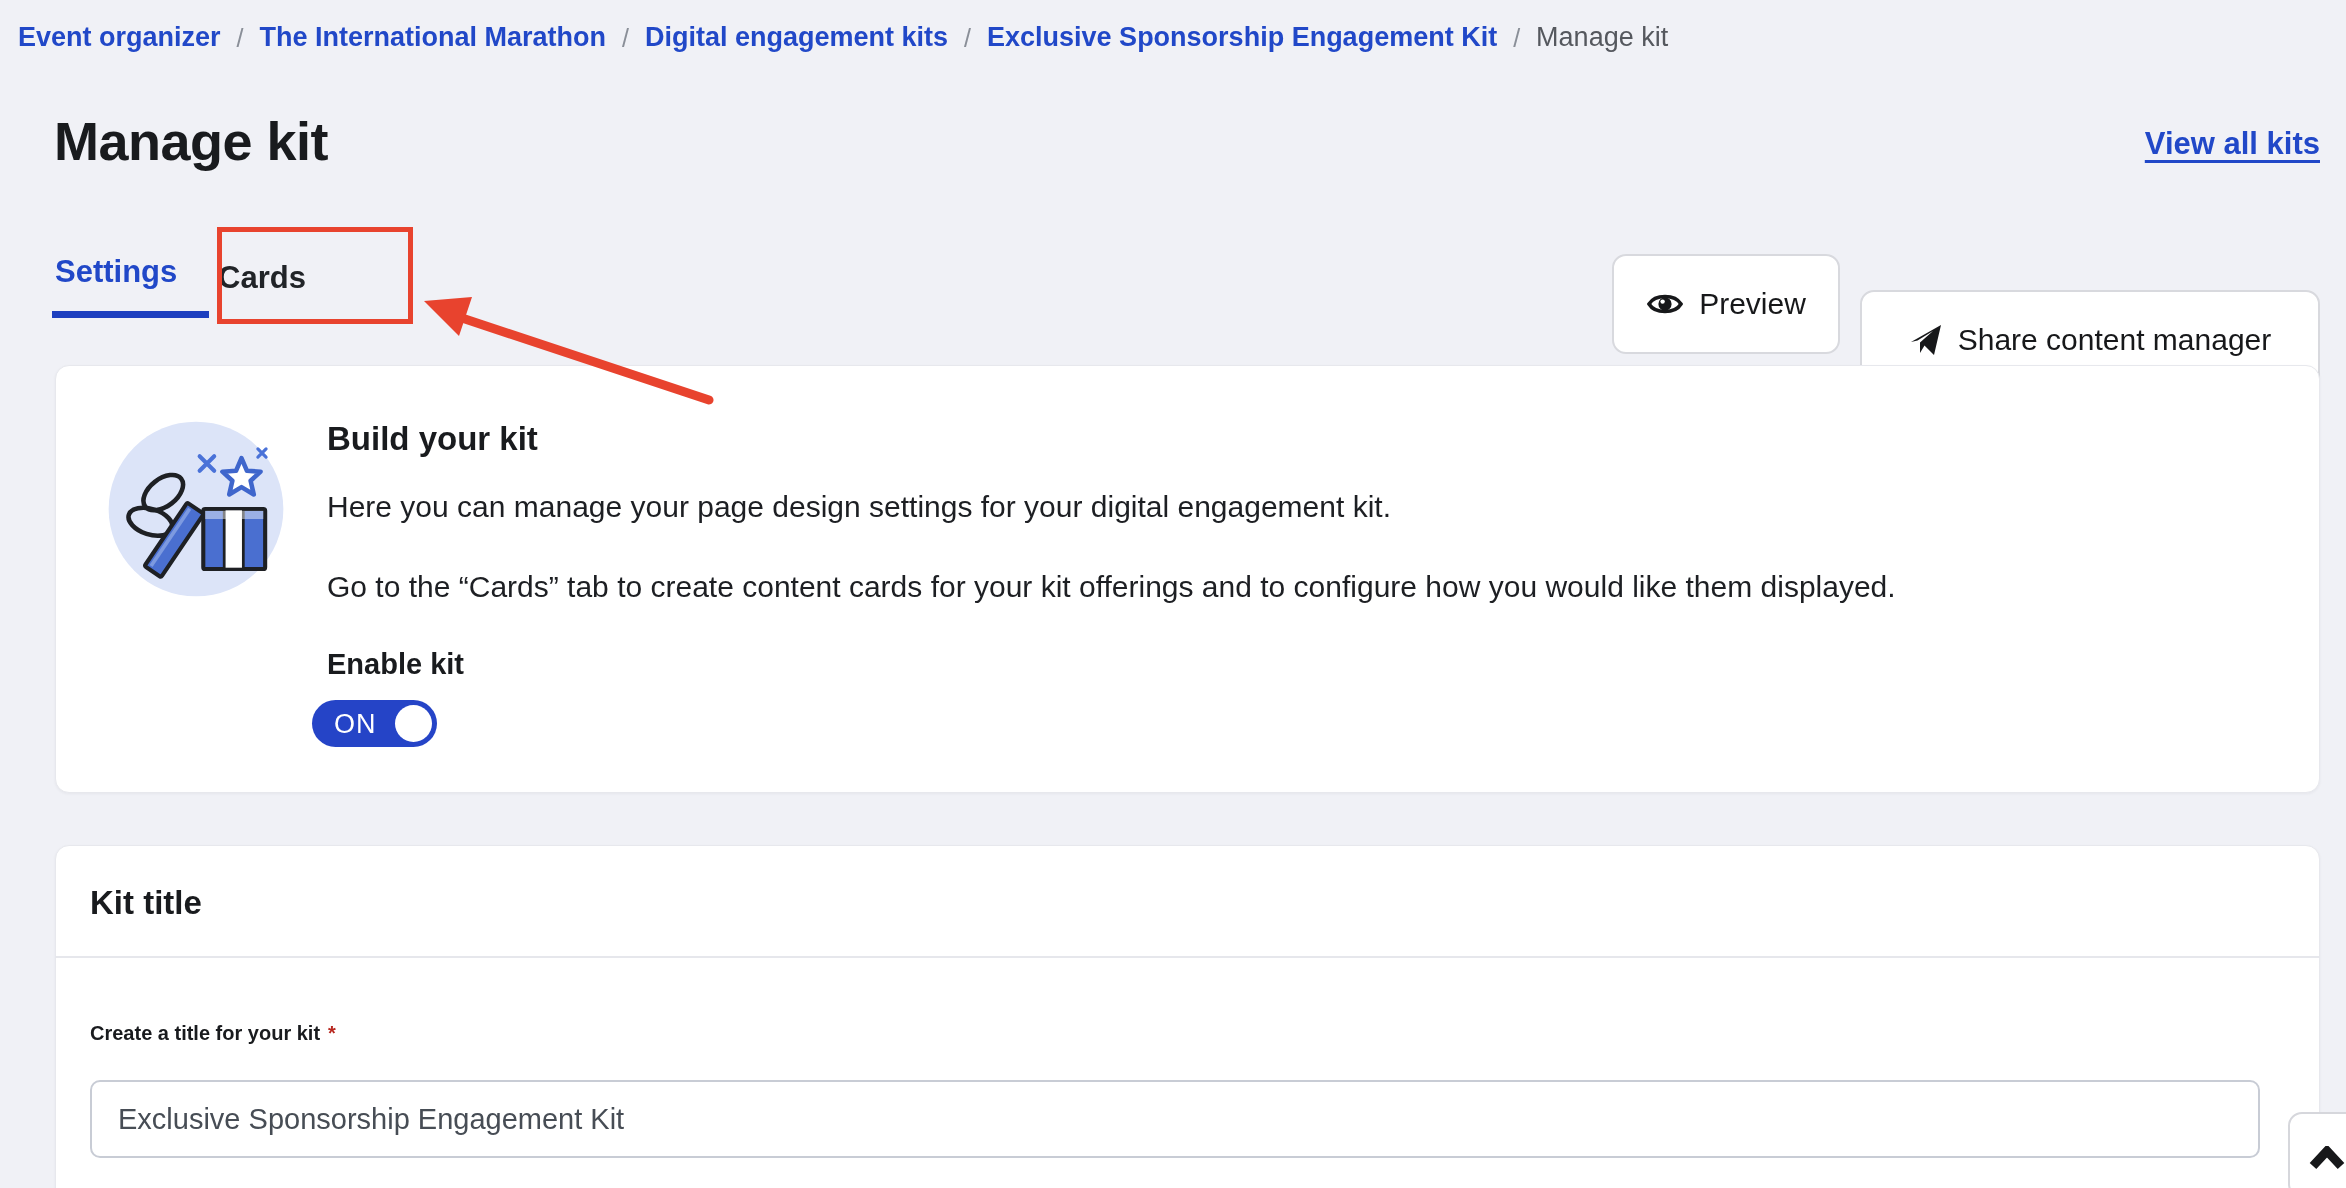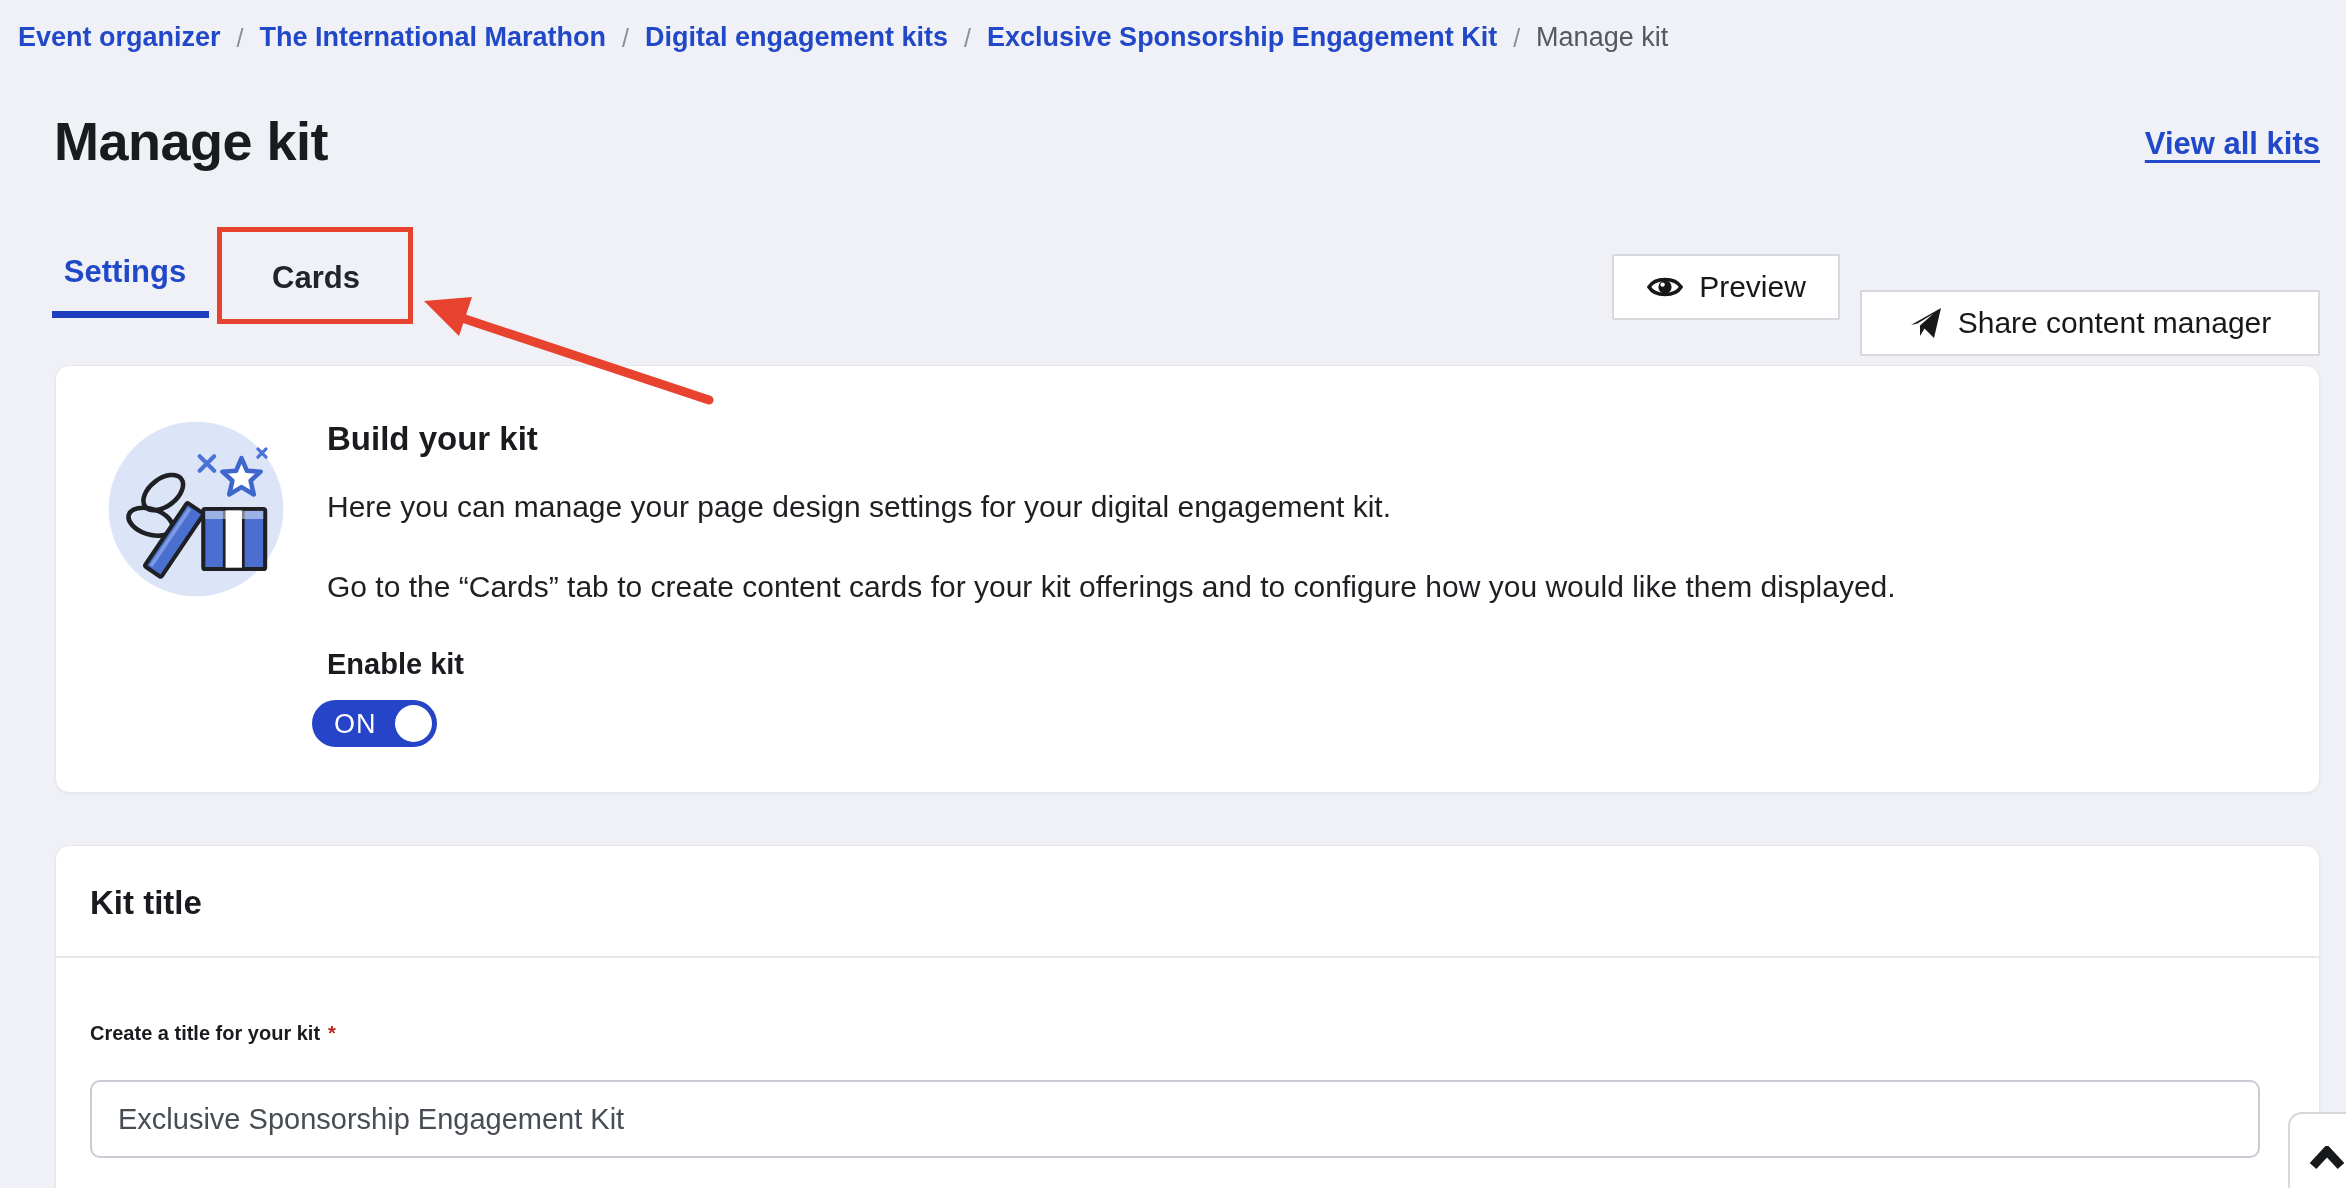--- a/index.html
+++ b/index.html
@@ -33,37 +33,37 @@
   .view-all {
     right:26px; top:126px;
     font-size:31px; font-weight:700; color:#2148c8;
     text-decoration:underline; text-decoration-thickness:3px; text-underline-offset:6px;
     cursor:pointer;
   }
 
   
   .tab {
     top:256px; font-size:31px; font-weight:700;
-    text-align:center; cursor:pointer; line-height:1;
+    cursor:pointer; line-height:1;
   }
   .tab-settings { left:55px; width:140px; color:#2148c8; }
   .tab-underline { left:52px; top:311px; width:157px; height:7px; background:#1d3fbf; }
   .tab-cards { left:218px; width:196px; top:262px; color:#212428; }
 
   
   .annotation-box {
     left:217px; top:227px; width:196px; height:97px;
     border:5px solid #e8432e;
   }
   .annotation-arrow { left:0; top:0; width:2346px; height:1188px; pointer-events:none; }
 
   
   .btn {
-    top:254px; height:66px;
-    background:#ffffff; border:2px solid #d8d9de; border-radius:2px;
+    top:254px; height:100px;
+    background:#ffffff; border:2px solid #d8d9de; border-radius:14px;
     display:flex; align-items:center; justify-content:center; gap:15px;
     font-size:30px; color:#17181a; cursor:pointer;
   }
   .btn-preview { left:1612px; width:228px; }
   .btn-share { left:1860px; width:460px;margin-top:36px; }
 
   
   .card {
     left:55px; width:2265px;
     background:#ffffff; border:1px solid #e7e8ed; border-radius:14px;

